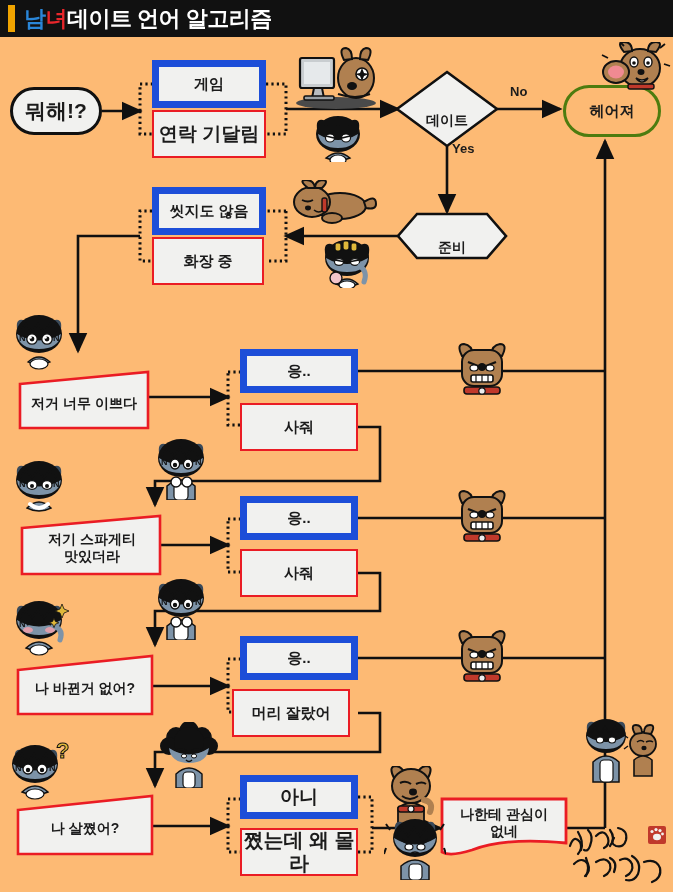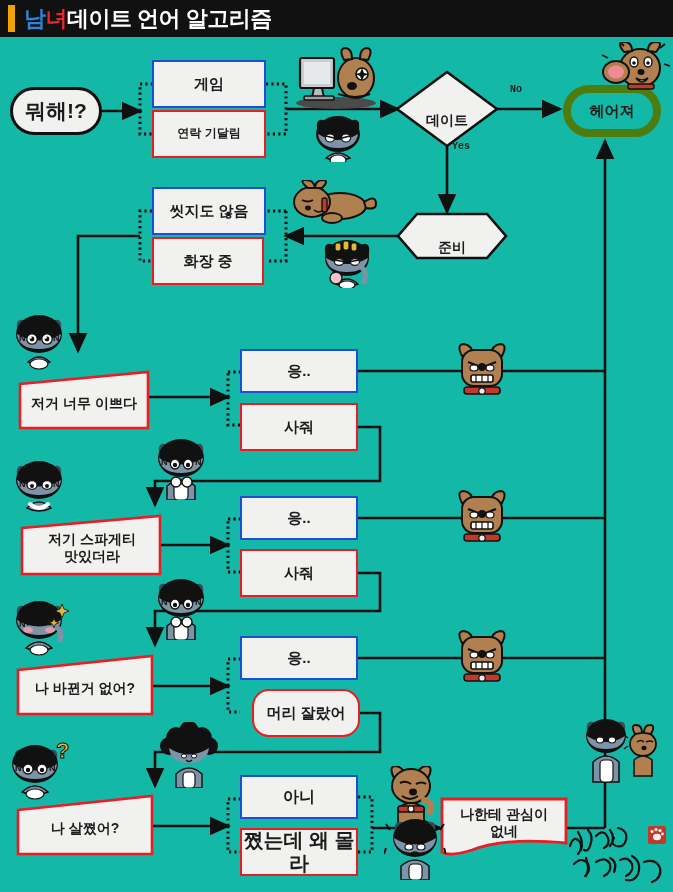--- a/index.html
+++ b/index.html
@@ -4,21 +4,21 @@
 <title>남녀데이트 언어 알고리즘</title>
 <style>
   html,body{margin:0;padding:0;}
   body{
     width:673px;height:892px;
     background:#f2f2f0;
     font-family:"Liberation Sans","DejaVu Sans",sans-serif;
     overflow:hidden;
     position:relative;
   }
-  #stage{position:relative;width:673px;height:892px;background:#14b8a6;}
+  #stage{position:relative;width:673px;height:892px;background:#fdba74;}
 
   
   .header{
     position:absolute;left:0;top:0;width:673px;height:37px;
     background:#111111;
   }
   .header-bar{
     position:absolute;left:8px;top:5px;width:7px;height:27px;
     background:#f0a400;
   }
@@ -33,48 +33,48 @@
   
   svg.layer{position:absolute;left:0;top:0;width:673px;height:892px;pointer-events:none;}
 
   
   .node{
     position:absolute;box-sizing:border-box;
     display:flex;align-items:center;justify-content:center;
     text-align:center;font-weight:bold;color:#1b1b1b;
     background:#f1f1ef;line-height:1.15;
   }
-  .node.blue{border:2px solid #1d4ed8;}
+  .node.blue{border:7px solid #1d4ed8;}
   .node.red{border:2px solid #ea1c24;}
 
   .start{
     border:3px solid #101010;border-radius:24px;background:#f1f1ef;
     font-size:21px;
   }
   .endnode{
-    border:8px solid #4d7c0f;border-radius:26px;background:transparent;
+    border:3px solid #4d7c0f;border-radius:26px;background:transparent;
     font-size:15px;
   }
 
   
   .skew{
     position:absolute;font-weight:bold;color:#1b1b1b;
     display:flex;align-items:center;justify-content:center;
     text-align:center;font-size:14px;line-height:1.2;
     z-index:3;
   }
   .skew .skew-txt{position:relative;z-index:4;padding-top:6px;}
 
   
   .char{position:absolute;z-index:5;}
   .sig{position:absolute;z-index:6;}
 
   .lbl{
-    position:absolute;font-size:10px;font-weight:bold;color:#1b1b1b;
-    font-family:Liberation Mono, monospace;
+    position:absolute;font-size:13px;font-weight:bold;color:#1b1b1b;
+    font-family:Liberation Sans, sans-serif;
   }
   .diamond-label,.hex-label{
     position:absolute;font-size:14px;font-weight:bold;color:#1b1b1b;
     display:flex;align-items:center;justify-content:center;text-align:center;margin-top:12px;
   }
 </style>
 </head>
 <body>
 
 <div id="stage">
@@ -165,35 +165,35 @@
 
     <polygon points="20,384 148,372 148,428 20,428" fill="#f1f1ef" stroke="#ea1c24" stroke-width="2.6"></polygon>
     <polygon points="22,528 160,516 160,574 22,574" fill="#f1f1ef" stroke="#ea1c24" stroke-width="2.6"></polygon>
     <polygon points="18,670 152,656 152,714 18,714" fill="#f1f1ef" stroke="#ea1c24" stroke-width="2.6"></polygon>
     <polygon points="18,810 152,796 152,854 18,854" fill="#f1f1ef" stroke="#ea1c24" stroke-width="2.6"></polygon>
 
     <path d="M442,799 L566,799 L566,843 Q505,837 472,850 Q450,857 442,852 Z" fill="#f1f1ef" stroke="#ea1c24" stroke-width="2.8"></path>
   </svg>
 
   <div class="node blue" style="left:152px;top:60px;width:114px;height:48px;font-size:15px;">게임</div>
-  <div class="node red" style="left:152px;top:110px;width:114px;height:48px;font-size:12px;">연락 기달림</div>
+  <div class="node red" style="left:152px;top:110px;width:114px;height:48px;font-size:19px;">연락 기달림</div>
 
   <div class="node blue" style="left:152px;top:187px;width:114px;height:48px;font-size:15px;">씻지도 않음</div>
   <div class="node red" style="left:152px;top:237px;width:112px;height:48px;font-size:15px;">화장 중</div>
 
   <div class="node blue" style="left:240px;top:349px;width:118px;height:44px;font-size:15px;">응..</div>
   <div class="node red" style="left:240px;top:403px;width:118px;height:48px;font-size:15px;">사줘</div>
 
   <div class="node blue" style="left:240px;top:496px;width:118px;height:44px;font-size:15px;">응..</div>
   <div class="node red" style="left:240px;top:549px;width:118px;height:48px;font-size:15px;">사줘</div>
 
   <div class="node blue" style="left:240px;top:636px;width:118px;height:44px;font-size:15px;">응..</div>
-  <div class="node red" style="left:252px;top:689px;width:108px;height:48px;font-size:15px;border-radius:17px;">머리 잘랐어</div>
-
-  <div class="node blue" style="left:240px;top:775px;width:118px;height:44px;font-size:16px;">아니</div>
+  <div class="node red" style="left:232px;top:689px;width:118px;height:48px;font-size:15px;">머리 잘랐어</div>
+
+  <div class="node blue" style="left:240px;top:775px;width:118px;height:44px;font-size:19px;">아니</div>
   <div class="node red" style="left:240px;top:828px;width:118px;height:48px;font-size:20px;">쪘는데 왜 몰라</div>
 
   <div class="node start" style="left:10px;top:87px;width:92px;height:48px;">뭐해!?</div>
 
   <div class="diamond-label" style="left:407px;top:98px;width:80px;height:22px;">데이트</div>
   <div class="lbl" style="left:510px;top:84px;">No</div>
   <div class="lbl" style="left:452px;top:141px;">Yes</div>
 
   <div class="hex-label" style="left:412px;top:225px;width:80px;height:22px;">준비</div>
 

